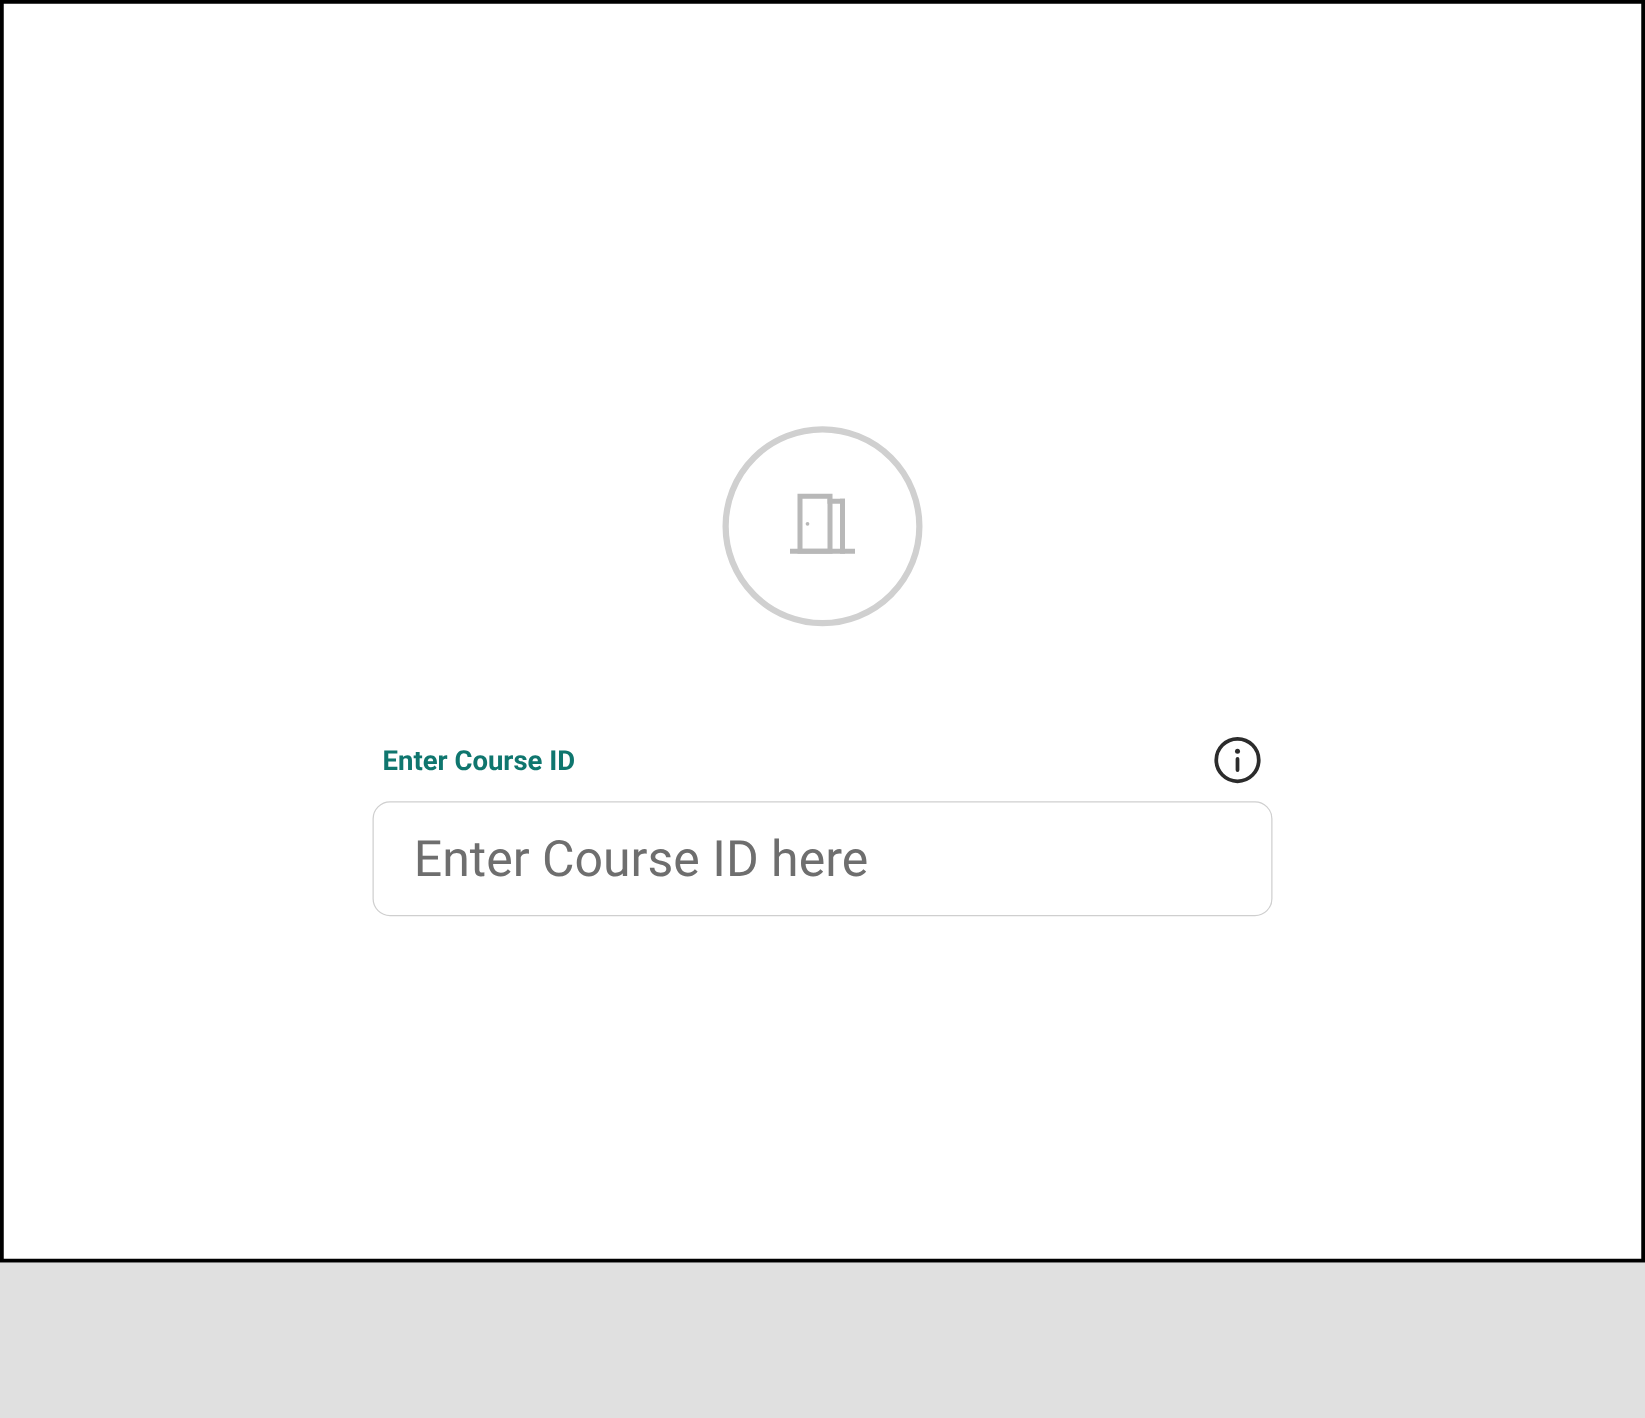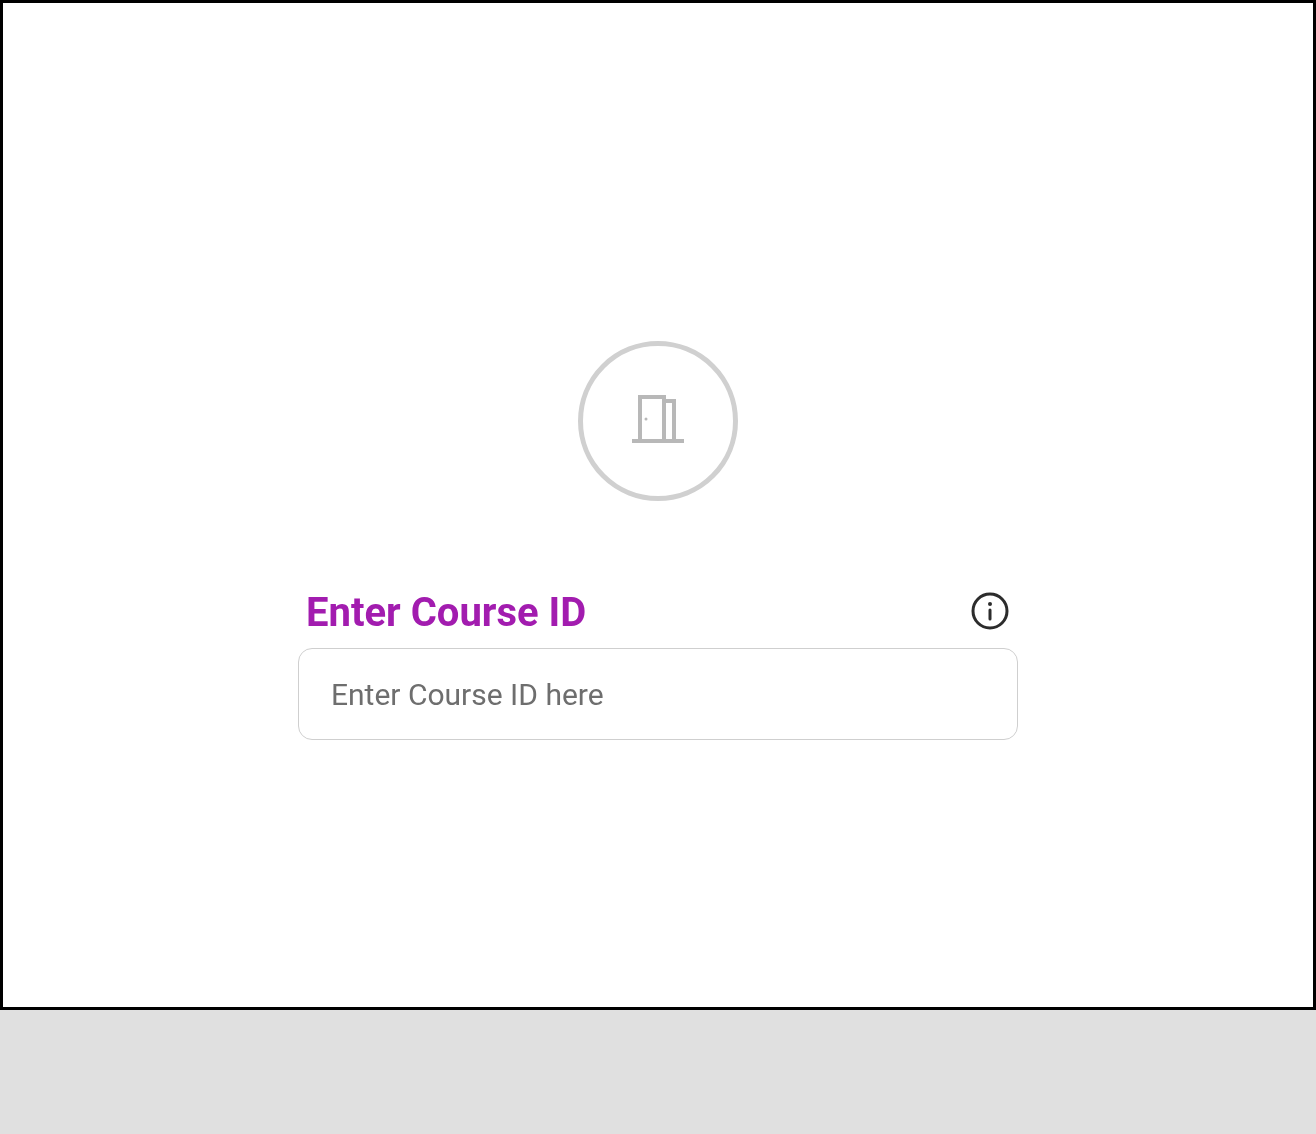--- a/index.html
+++ b/index.html
@@ -48,23 +48,23 @@
     .form-row {
       width: 720px;
       display: flex;
       align-items: center;
       justify-content: space-between;
       margin-bottom: 12px;
       padding: 0 8px;
     }
     
     .field-label {
-      font-size: 40px;
+      font-size: 22px;
       font-weight: 700;
-      color: #a21caf;
+      color: #0f766e;
       text-align: center;
     }
     
     .info-btn {
       width: 40px;
       height: 40px;
       border: none;
       background: transparent;
       cursor: pointer;
       display: flex;
@@ -76,21 +76,21 @@
     .info-svg {
       width: 40px;
       height: 40px;
     }
     
     .text-input {
       width: 720px;
       height: 92px;
       border: 1.5px solid #cfcfcf;
       border-radius: 14px;
-      font-size: 30px;
+      font-size: 40px;
       padding: 0 32px;
       color: #2c2c2c;
       outline: none;
       font-family: inherit;
     }
     
     .text-input::placeholder {
       color: #6e6e6e;
     }
   </style>

